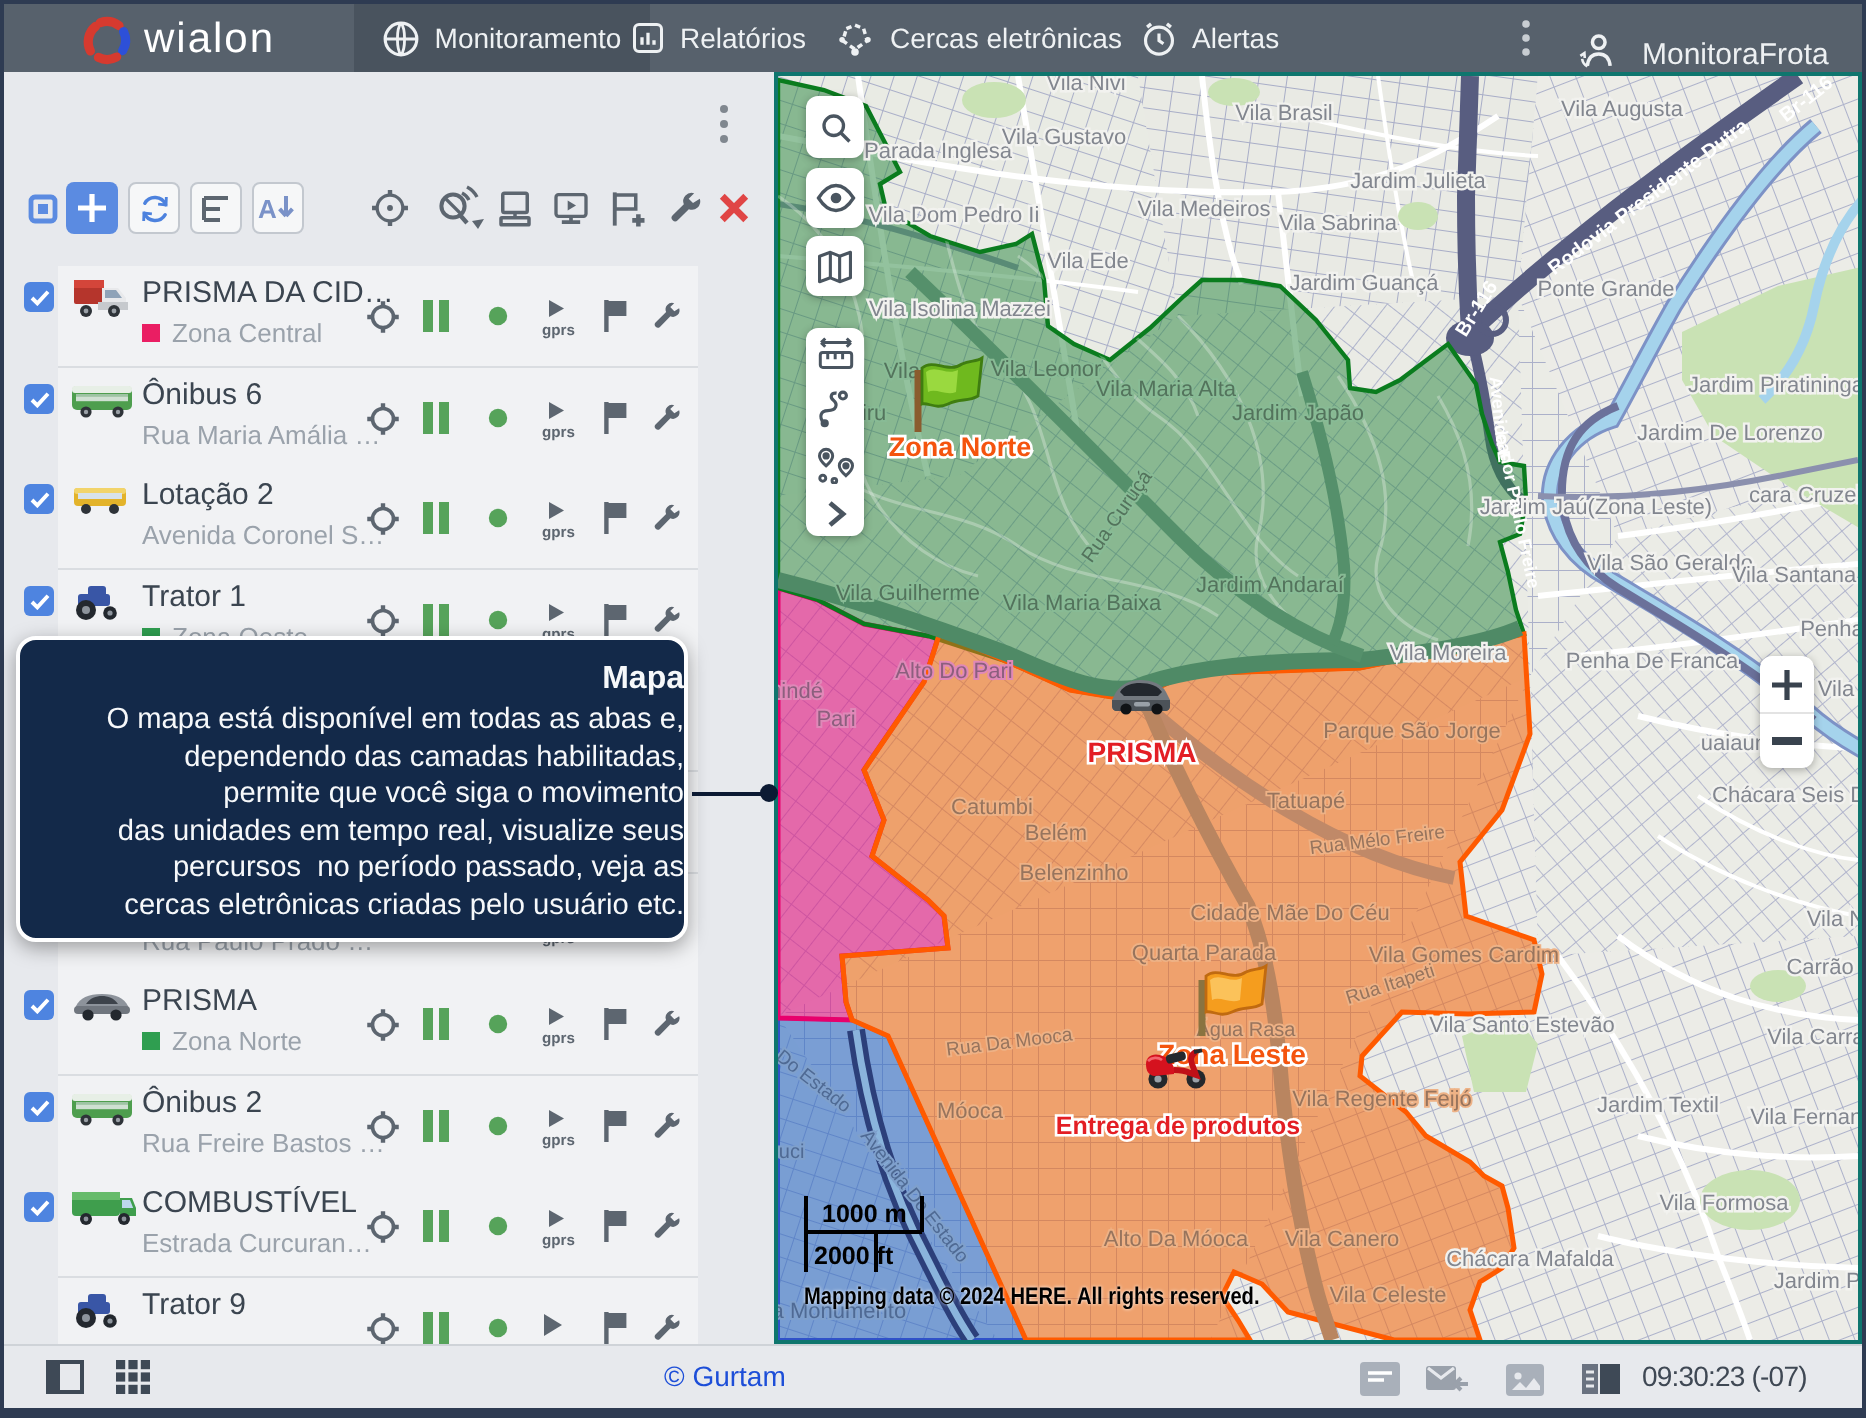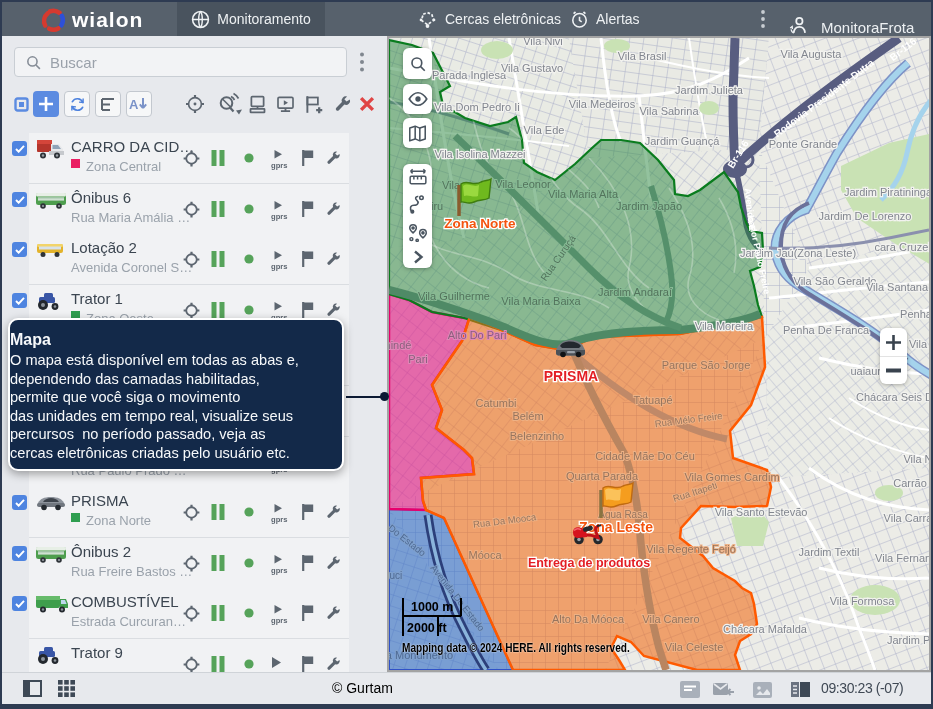--- a/index.html
+++ b/index.html
@@ -1,68 +1,72 @@
 <!DOCTYPE html>
 <html><head>
 <meta charset="utf-8">
 <style>
 html,body{margin:0;padding:0}
 body{width:933px;height:709px;position:relative;overflow:hidden;background:#2e3b52;font-family:"Liberation Sans",sans-serif;-webkit-font-smoothing:antialiased}
 #nav{position:absolute;left:2px;top:2px;right:2px;height:34px;background:#57616c;color:#edf0f2}
 #logo{position:absolute;left:38px;top:5px;height:26px;display:flex;align-items:center}
-#wordmark{font-size:21px;font-weight:bold;letter-spacing:1px;color:#fff;margin-left:5px}
+#wordmark{font-size:21px;font-weight:normal;letter-spacing:1px;color:#fff;margin-left:5px}
 .tab{position:absolute;top:0;height:34px;display:flex;align-items:center;font-size:14px;color:#eef1f3;white-space:nowrap}
 .tab svg{margin-right:7px}
 #tabmon{left:175px;width:148px;background:#49535e;justify-content:center}
 #navdots{position:absolute;left:752px;top:0;width:18px;height:34px;display:flex;align-items:center;justify-content:center}
 #user{position:absolute;left:786px;top:0;height:34px;display:flex;align-items:flex-end;font-size:15px}
 #user svg{margin-right:12px}
 #side{position:absolute;left:2px;top:36px;width:385px;height:636px;background:#e7e9ed}
 #searchbox{position:absolute;left:12px;top:11px;width:331px;height:28px;background:#f2f3f5;border:1px solid #c9ced4;border-radius:4px;display:flex;align-items:center}
 #searchbox span{color:#9aa1aa;font-size:15px;margin-left:8px}
 .tbtn{position:absolute;top:55px;width:26px;height:26px;border-radius:4px;box-sizing:border-box;display:flex;align-items:center;justify-content:center}
 .tbtn.plus{background:#5b8be1}
 .tbtn.brd{background:#f6f7f8;border:1px solid #c3c8cf}
 .ticon{position:absolute;top:55px;height:26px;display:flex;align-items:center;justify-content:center}
 #list{position:absolute;left:0;top:95px;width:385px;height:541px;overflow:hidden}
 .row{position:absolute;left:27px;width:320px;height:50px;background:#f1f2f4;border-bottom:1px solid #dadde1}
 .cb{position:absolute;left:-17px;top:8px;width:15px;height:15px;background:#4e84e0;border-radius:3px;display:flex;align-items:center;justify-content:center}
 .vicon{position:absolute;left:6px;top:4px}
 .rtitle{position:absolute;left:42px;top:5px;font-size:15px;color:#3b4550;white-space:nowrap}
-.rsub{position:absolute;left:42px;top:26px;font-size:13px;color:#9aa2ab;white-space:nowrap;display:flex;align-items:flex-start}
+.rsub{position:absolute;left:42px;top:26px;font-size:13px;color:#9aa2ab;white-space:nowrap;display:flex;align-items:center}
 .zsq{display:inline-block;width:9px;height:9px;margin-right:6px}
-#tip{position:absolute;left:8px;top:318px;width:332px;height:149px;background:#132949;border:2px solid #fff;border-radius:10px;box-shadow:0 3px 10px rgba(0,0,0,.35);color:#f6f8fa;text-align:left;z-index:40}
+#tip{position:absolute;left:8px;top:318px;width:332px;height:149px;background:#132949;border:2px solid #fff;border-radius:10px;box-shadow:0 3px 10px rgba(0,0,0,.35);color:#f6f8fa;text-align:right;z-index:40}
 #tip .t{font-size:16px;font-weight:bold;margin-top:11px;margin-bottom:2px}
 #tip .b{font-size:14.6px;line-height:18.6px}
 #tipline{position:absolute;left:346px;top:396px;width:36px;height:2px;background:#0c1a33;z-index:41}
 #tipdot{position:absolute;left:380px;top:392px;width:9px;height:9px;border-radius:50%;background:#0c1a33;z-index:41}
-#map{position:absolute;left:387px;top:36px;width:544px;height:636px;background:#ebece7;border:2px solid #a3a3a3;box-sizing:border-box}
+#map{position:absolute;left:387px;top:36px;width:544px;height:636px;background:#ebece7;border:2px solid #0f766e;box-sizing:border-box}
 .mbtn{position:absolute;background:#fff;border-radius:6px;box-shadow:0 1px 4px rgba(0,0,0,.3);display:flex;align-items:center;justify-content:center}
 #bot{position:absolute;left:2px;top:672px;right:2px;height:31px;background:#e7e9ed;border-top:1px solid #cfd3d8}
-#gurtam{position:absolute;left:330px;top:7px;font-size:14px;color:#000000}
+#gurtam{position:absolute;left:330px;top:7px;font-size:14px;color:#1d4ed8}
 #btime{position:absolute;left:819px;top:7px;font-size:14px;letter-spacing:-0.4px;color:#3f4854}
 </style>
 </head>
 <body>
 <div id="nav">
 <div id="logo">
       <svg width="27" height="27" viewBox="0 0 27 27">
 <g fill="none" stroke-linecap="round">
 <path d="M5.2 18.5 A10 10 0 0 1 7.8 6.2" stroke="#d63a2f" stroke-width="4.6"></path>
 <path d="M10.2 4.3 A10 10 0 0 1 19.5 5.8" stroke="#d63a2f" stroke-width="4.6"></path>
 <path d="M21.8 8.8 A10 10 0 0 1 21.3 18.3" stroke="#2d50d8" stroke-width="4.6"></path>
 <path d="M18.3 21.5 A10 10 0 0 1 9.2 21.7" stroke="#d63a2f" stroke-width="4.6"></path>
 </g>
 </svg>
       <span id="wordmark">wialon</span>
     </div>
 <div class="tab" id="tabmon"><svg width="19" height="19" viewBox="0 0 24 24" fill="none" stroke="#eef1f3" stroke-width="2">
         <circle cx="12" cy="12" r="10"></circle>
         <path d="M2 12h20M12 2c3 3.5 3 16.5 0 20M12 2c-3 3.5-3 16.5 0 20" stroke-width="1.8"></path>
       </svg>Monitoramento</div>
+<div class="tab" style="left:313px"><svg width="18" height="18" viewBox="0 0 24 24" fill="none" stroke="#eef1f3" stroke-width="2">
+        <rect x="3" y="3" width="18" height="18" rx="3"></rect>
+        <path d="M8 16.5v-5M12 16.5v-8M16 16.5v-3" stroke-width="2.2"></path>
+      </svg>Relatórios</div>
 <div class="tab" style="left:415px"><svg width="21" height="19" viewBox="0 0 24 22" fill="none" stroke="#eef1f3" stroke-width="2">
         <path d="M7 5 L12 3 L17 5 L19 12 L12 17 L5 12 Z" stroke-linejoin="round" stroke-dasharray="3.2 2.2"></path>
         <circle cx="12" cy="18.5" r="2.2" fill="#eef1f3" stroke="none"></circle>
         <circle cx="19.5" cy="11.5" r="1.6" fill="#eef1f3" stroke="none"></circle>
         <circle cx="4.5" cy="11.5" r="1.6" fill="#eef1f3" stroke="none"></circle>
       </svg>Cercas eletrônicas</div>
 <div class="tab" style="left:568px"><svg width="19" height="19" viewBox="0 0 24 24" fill="none" stroke="#eef1f3" stroke-width="2">
         <circle cx="12" cy="13" r="8.5"></circle>
         <path d="M12 8.5V13l2.8 2"></path>
         <path d="M4.5 4.5 L7 2.5M19.5 4.5 L17 2.5" stroke-width="2.2"></path>
@@ -75,27 +79,20 @@
       </svg>
     </div>
 <div id="user"><svg width="21" height="21" viewBox="0 0 24 24" fill="none" stroke="#eef1f3" stroke-width="2">
         <circle cx="13" cy="7" r="3.6"></circle>
         <path d="M6.5 20.5c.5-4.5 3-6.8 6.5-6.8s6 2.3 6.5 6.8"></path>
         <path d="M2.5 14.8l2.3-1.6.2 2.8" stroke-width="1.5"></path>
         <path d="M3.5 16.5c.3 2 1.5 3.5 3 4.3" stroke-width="1.5"></path>
       </svg>MonitoraFrota</div>
 </div>
 <div id="side">
-<div id="searchbox">
-      <svg width="17" height="17" viewBox="0 0 24 24" fill="none" stroke="#858c96" stroke-width="2.2" style="margin-left:10px">
-        <circle cx="10.5" cy="10.5" r="6.5"></circle>
-        <path d="M15.5 15.5 L21 21"></path>
-      </svg>
-      <span>Buscar</span>
-    </div>
 <svg width="4" height="20" viewBox="0 0 4 20" fill="#80878f" style="position:absolute;left:358px;top:16px">
       <circle cx="2" cy="2.5" r="2"></circle>
       <circle cx="2" cy="10" r="2"></circle>
       <circle cx="2" cy="17.5" r="2"></circle>
     </svg>
 
 <svg width="15" height="15" viewBox="0 0 15 15" style="position:absolute;left:12px;top:61px">
       <rect x="1.5" y="1.5" width="12" height="12" rx="2" fill="none" stroke="#5b8be1" stroke-width="2.4"></rect>
       <rect x="5" y="5" width="5" height="5" fill="#5b8be1"></rect>
     </svg>
@@ -184,21 +181,21 @@
               <rect x="2" y="3" width="15" height="4" fill="#d4453a"></rect>
 <path d="M16 7h8l4 5v5h-12z" fill="#e8e9eb"></path>
               <path d="M17.5 8h5.5l3 4h-8.5z" fill="#8fa3b8"></path>
 <rect x="14" y="14" width="15" height="4" fill="#c6c9cd"></rect>
 <circle cx="8" cy="18.5" r="3" fill="#2e3338"></circle>
               <circle cx="8" cy="18.5" r="1.2" fill="#9aa0a6"></circle>
 <circle cx="22" cy="18.5" r="3" fill="#2e3338"></circle>
               <circle cx="22" cy="18.5" r="1.2" fill="#9aa0a6"></circle>
 </g>
           </svg></div>
-<div class="rtitle">CARRO DA CID…</div>
+<div class="rtitle">PRISMA DA CID…</div>
 <div class="rsub"><span class="zsq" style="background:#ea1e63"></span>Zona Central</div>
 <svg width="21" height="21" viewBox="0 0 24 24" fill="none" stroke="#5d6670" stroke-width="2.1" style="position:absolute;left:152px;top:15px">
           <circle cx="12" cy="12" r="6"></circle>
           <path d="M12 3v3.5M12 17.5V21M3 12h3.5M17.5 12H21" stroke-width="2.5"></path>
         </svg>
         <svg width="14" height="16" viewBox="0 0 14 16" style="position:absolute;left:182px;top:17px">
           <rect x="0.5" y="0" width="5" height="16" fill="#56a35a"></rect>
           <rect x="8.5" y="0" width="5" height="16" fill="#56a35a"></rect>
         </svg>
         <svg width="10" height="10" viewBox="0 0 10 10" style="position:absolute;left:215px;top:20px">

